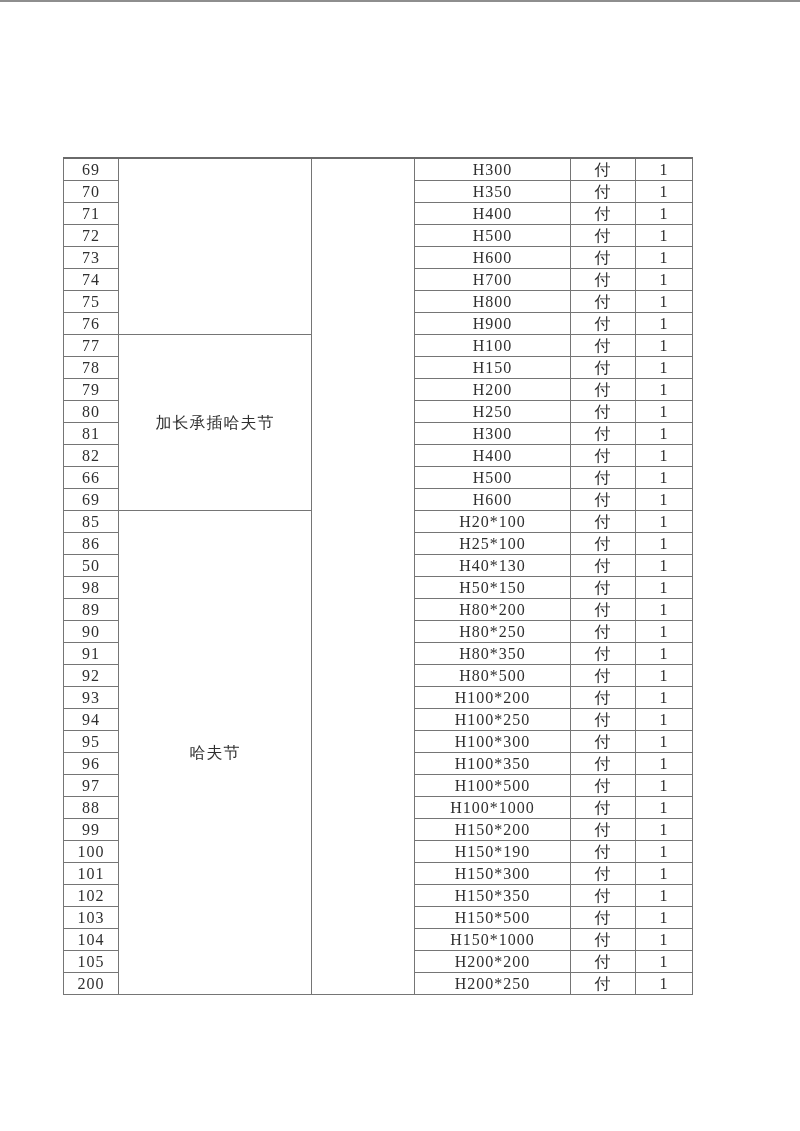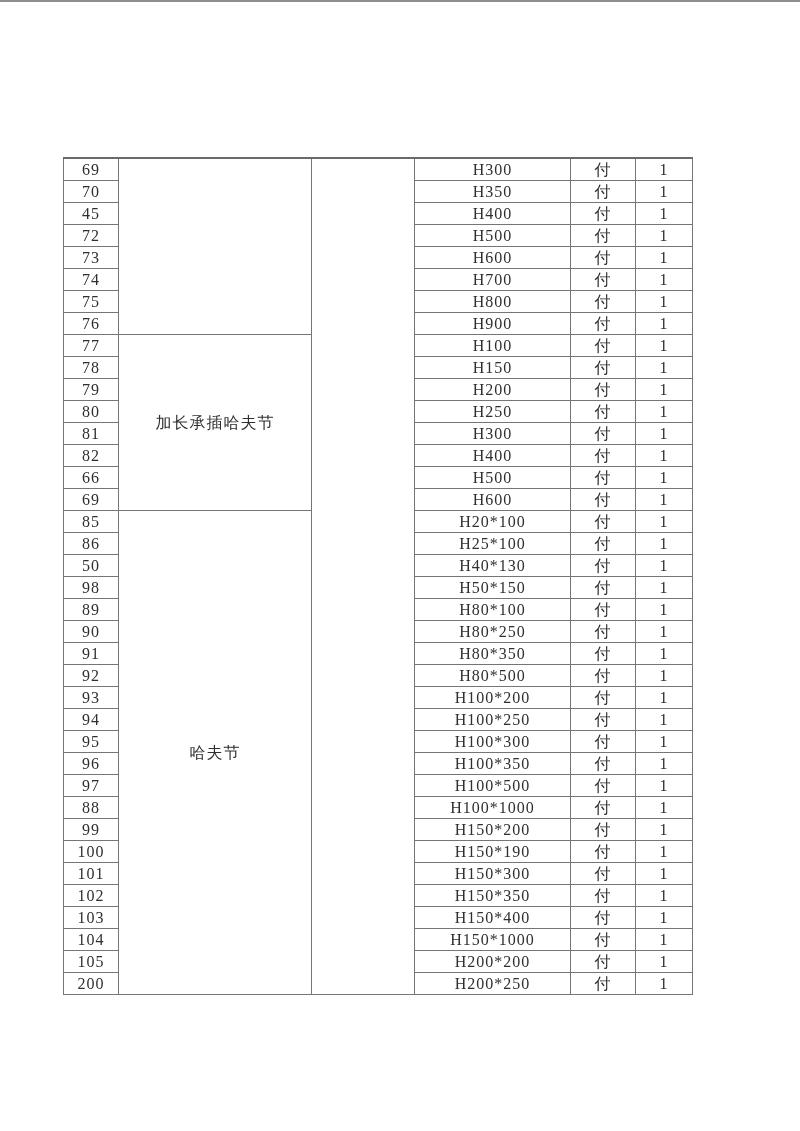--- a/index.html
+++ b/index.html
@@ -80,21 +80,21 @@
           <td class="unit-cell">付</td>
           <td class="qty-cell">1</td>
         </tr>
         <tr>
           <td class="no-cell">70</td>
           <td class="spec-cell">H350</td>
           <td class="unit-cell">付</td>
           <td class="qty-cell">1</td>
         </tr>
         <tr>
-          <td class="no-cell">45</td>
+          <td class="no-cell">71</td>
           <td class="spec-cell">H400</td>
           <td class="unit-cell">付</td>
           <td class="qty-cell">1</td>
         </tr>
         <tr>
           <td class="no-cell">72</td>
           <td class="spec-cell">H500</td>
           <td class="unit-cell">付</td>
           <td class="qty-cell">1</td>
         </tr>
@@ -191,21 +191,21 @@
           <td class="qty-cell">1</td>
         </tr>
         <tr>
           <td class="no-cell">98</td>
           <td class="spec-cell">H50*150</td>
           <td class="unit-cell">付</td>
           <td class="qty-cell">1</td>
         </tr>
         <tr>
           <td class="no-cell">89</td>
-          <td class="spec-cell">H80*100</td>
+          <td class="spec-cell">H80*200</td>
           <td class="unit-cell">付</td>
           <td class="qty-cell">1</td>
         </tr>
         <tr>
           <td class="no-cell">90</td>
           <td class="spec-cell">H80*250</td>
           <td class="unit-cell">付</td>
           <td class="qty-cell">1</td>
         </tr>
         <tr>
@@ -275,21 +275,21 @@
           <td class="qty-cell">1</td>
         </tr>
         <tr>
           <td class="no-cell">102</td>
           <td class="spec-cell">H150*350</td>
           <td class="unit-cell">付</td>
           <td class="qty-cell">1</td>
         </tr>
         <tr>
           <td class="no-cell">103</td>
-          <td class="spec-cell">H150*400</td>
+          <td class="spec-cell">H150*500</td>
           <td class="unit-cell">付</td>
           <td class="qty-cell">1</td>
         </tr>
         <tr>
           <td class="no-cell">104</td>
           <td class="spec-cell">H150*1000</td>
           <td class="unit-cell">付</td>
           <td class="qty-cell">1</td>
         </tr>
         <tr>

